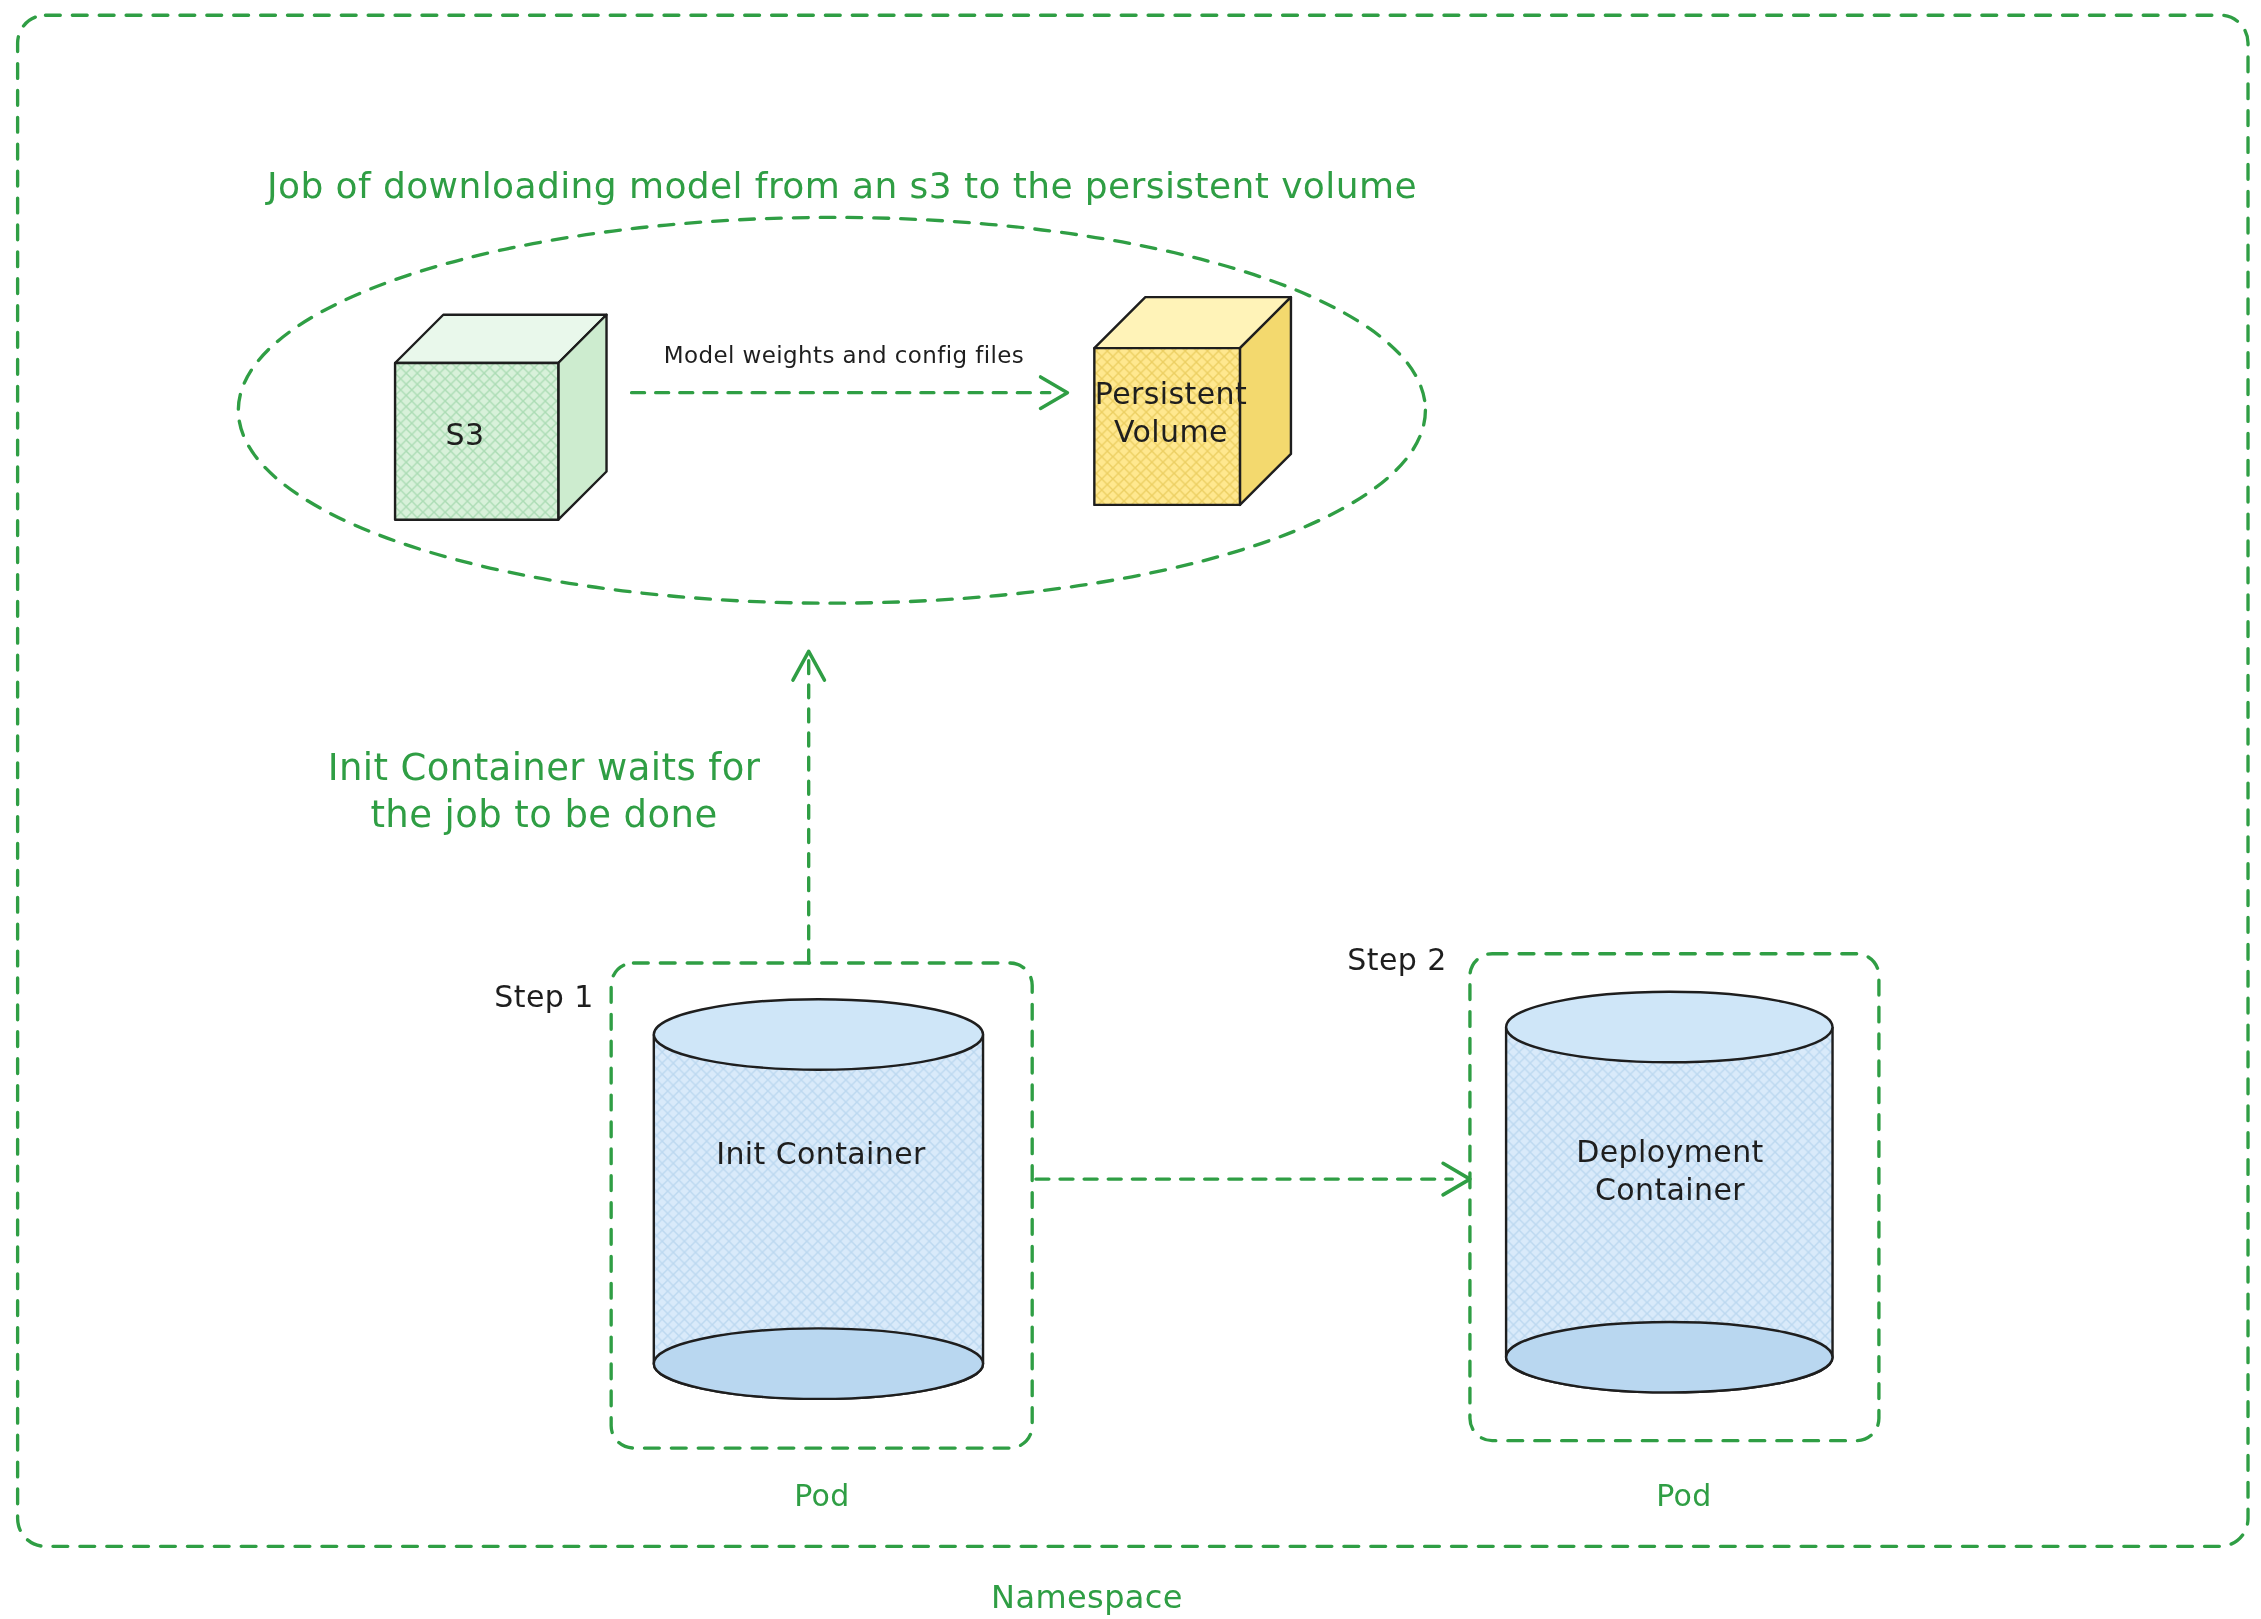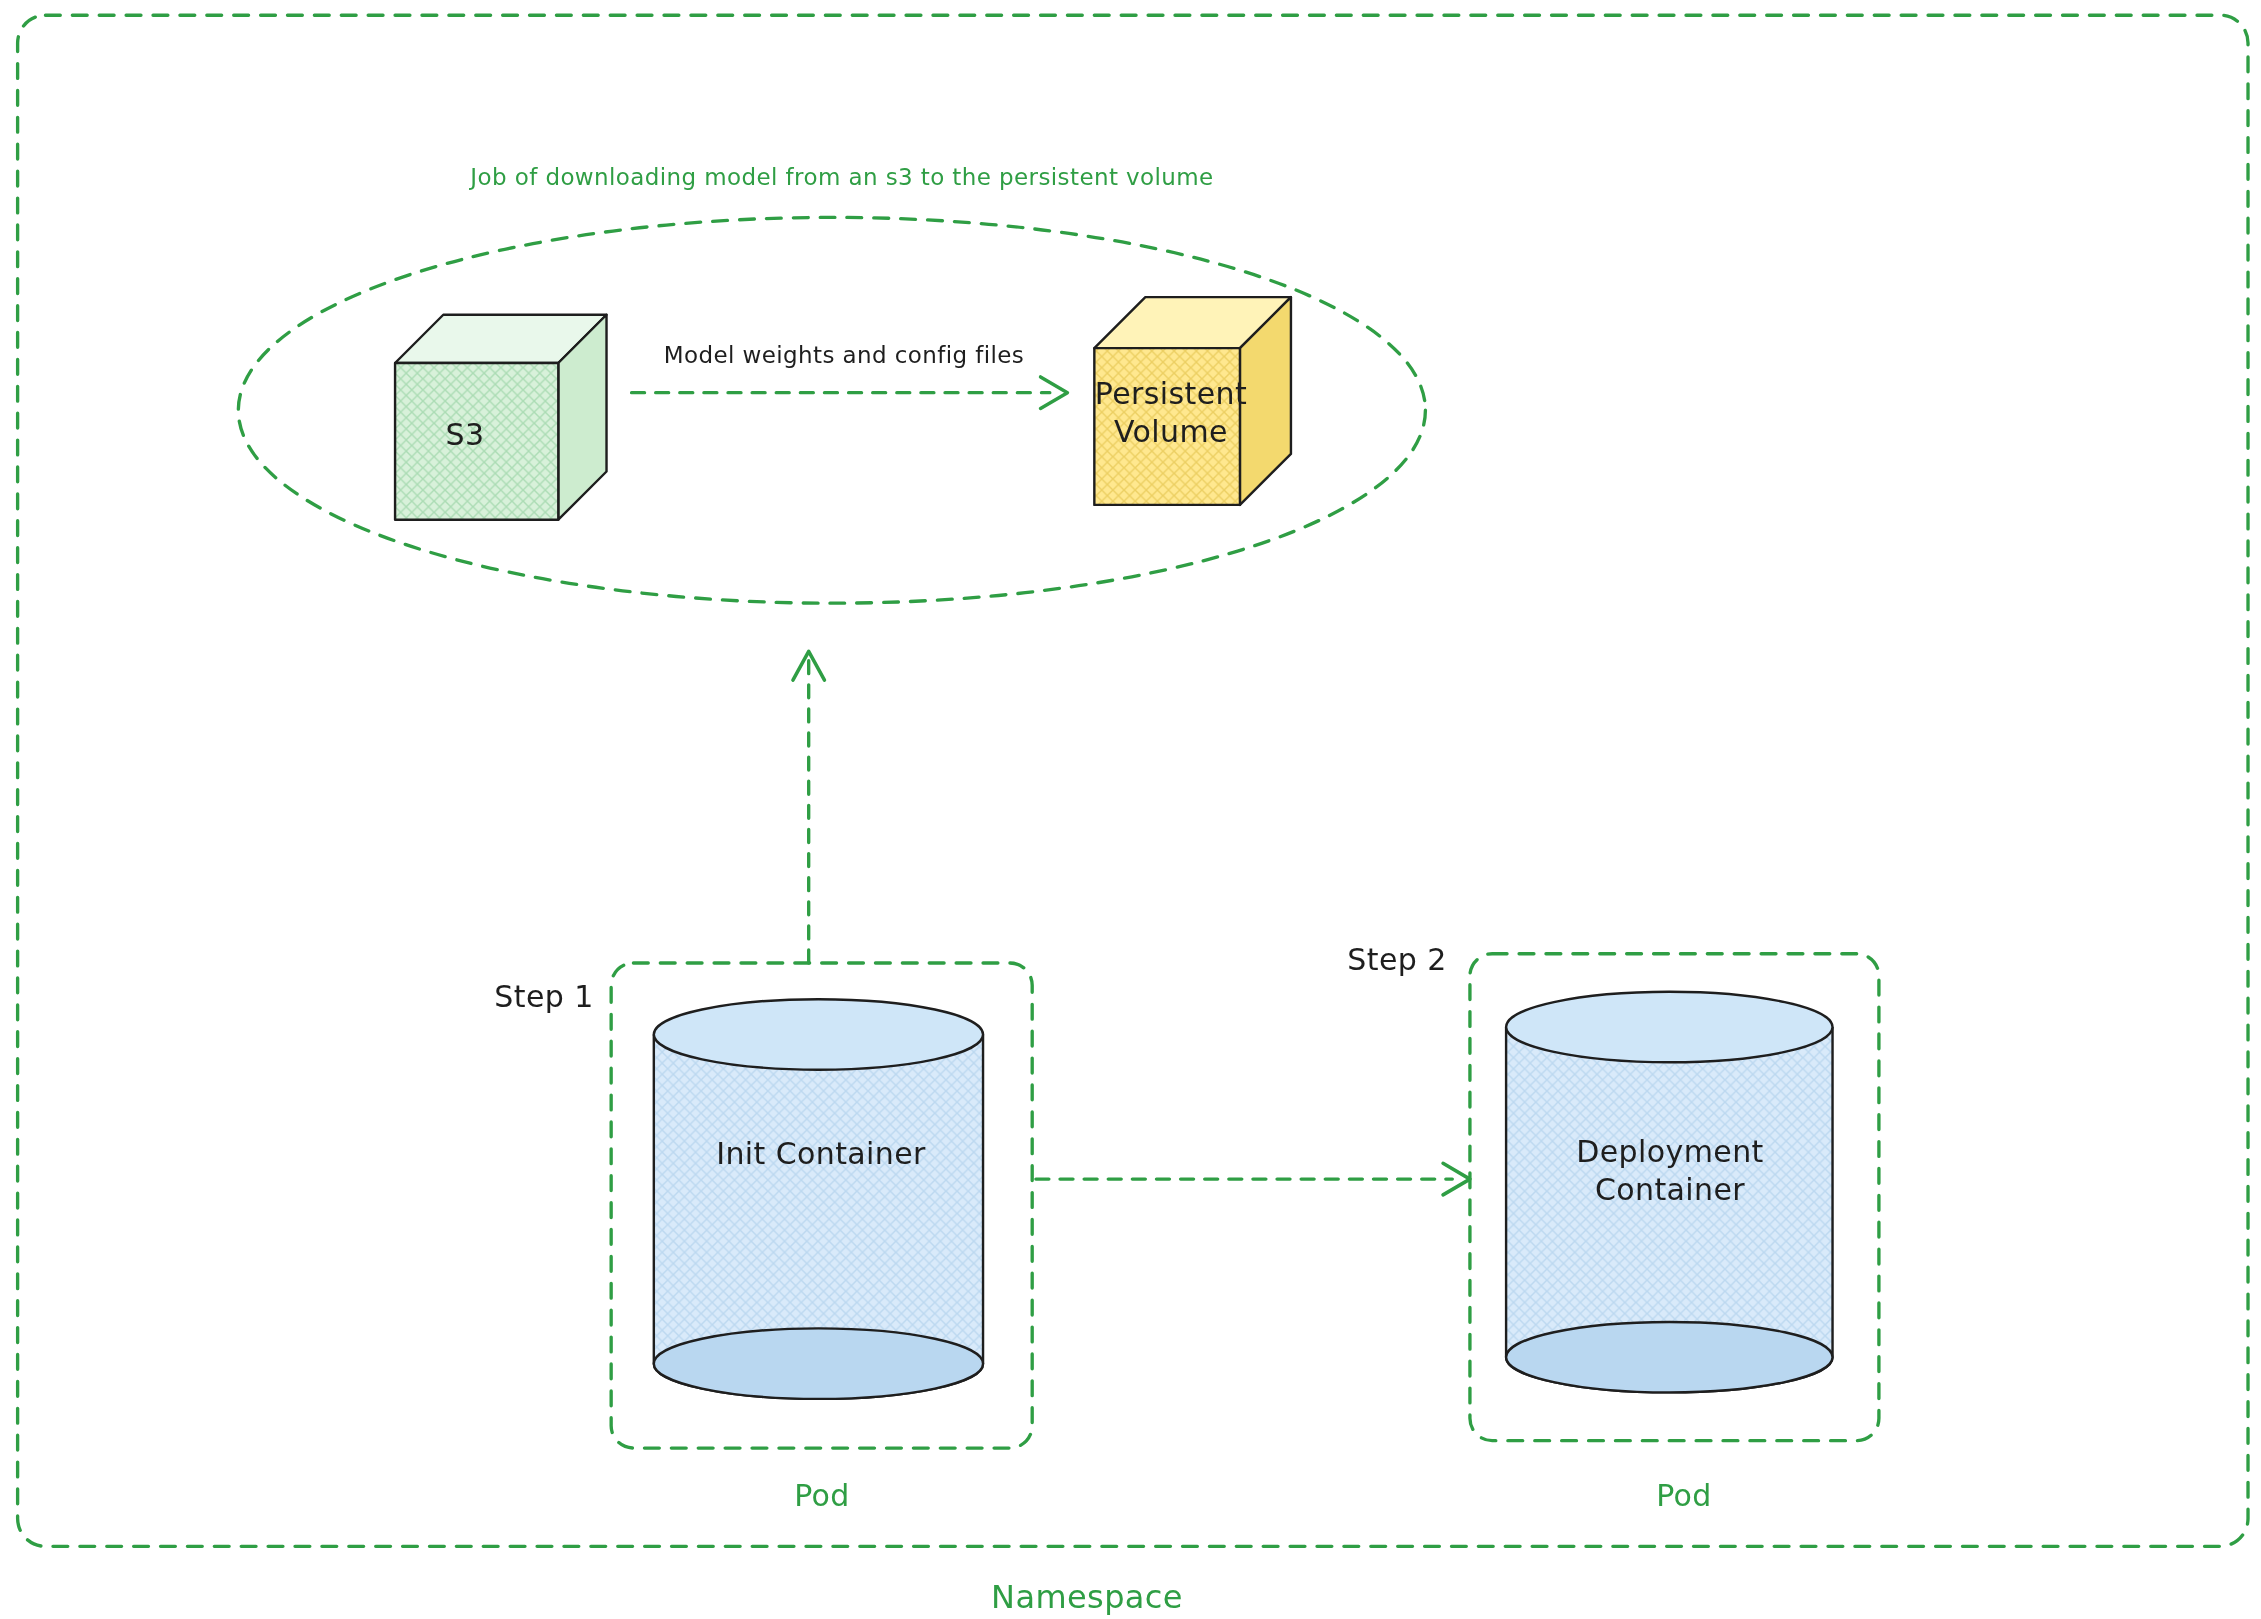--- a/index.html
+++ b/index.html
@@ -41,21 +41,21 @@
   .lbl {
     position: absolute;
     transform: translateX(-50%);
     white-space: pre-line;
     text-align: center;
     color: var(--ink);
     letter-spacing: 0.4px;
     line-height: 1.28;
   }
   .green-text { color: var(--green); }
-  .fs-title   { font-size: 23px; }
+  .fs-title   { font-size: 36px; }
   .fs-note    { font-size: 37px; }
   .fs-label   { font-size: 30px; }
   .fs-small   { font-size: 23px; }
   .fs-pod     { font-size: 30px; }
   .fs-ns      { font-size: 32px; }
 </style>
 </head>
 <body>
 
 <div id="canvas">
@@ -130,20 +130,22 @@
 
   <div class="lbl green-text fs-title" style="left:842px; top:163px;">Job of downloading model from an s3 to the persistent volume</div>
 
   <div class="lbl fs-small" style="left:844px; top:341px;">Model weights and config files</div>
 
   <div class="lbl fs-pod" style="left:465px; top:416px;">S3</div>
 
   <div class="lbl fs-label" style="left:1171px; top:375px;">Persistent
 Volume</div>
 
+  <div class="lbl green-text fs-note" style="left:544px; top:744px;">Init Container waits for
+the job to be done</div>
 
   <div class="lbl fs-label" style="left:544px; top:950px;margin-top:28px;">Step 1</div>
 
   <div class="lbl fs-label" style="left:1397px; top:941px;text-align:center;">Step 2</div>
 
   <div class="lbl fs-label" style="left:821px; top:1135px;">Init Container</div>
 
   <div class="lbl fs-label" style="left:1670px; top:1133px;">Deployment
 Container</div>
 

